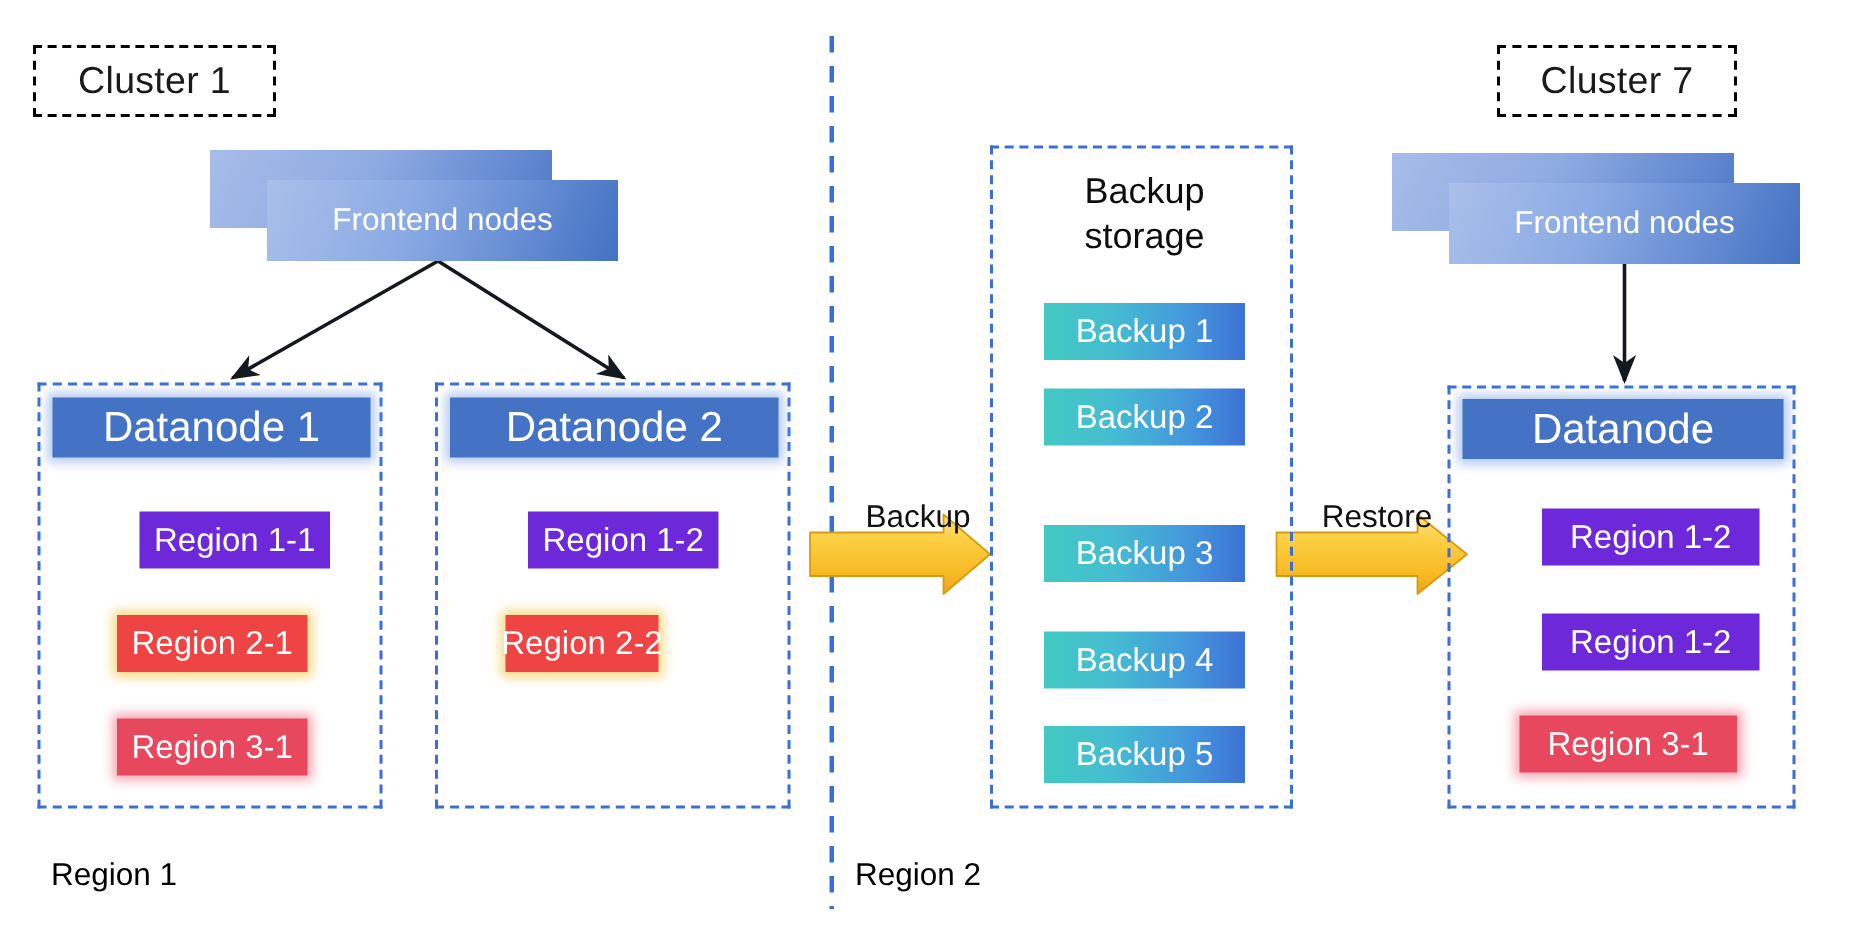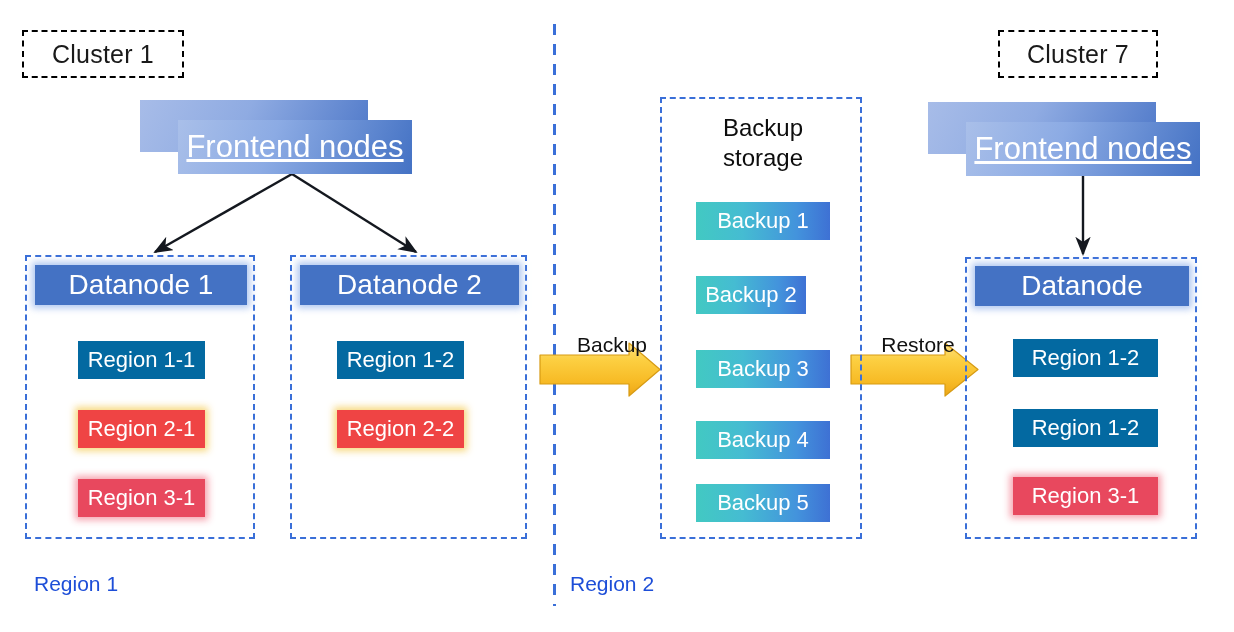--- a/index.html
+++ b/index.html
@@ -41,26 +41,25 @@
     left: 0; top: 0;
     width: 228px; height: 52px;
     background: linear-gradient(115deg, #a7bce8 0%, #8fabe2 45%, #4f79c9 100%);
   }
   .frontend-front {
     position: absolute;
     left: 38px; top: 20px;
     width: 234px; height: 54px;
     background: linear-gradient(110deg, #a9bfe9 0%, #8cabe4 40%, #4472c4 100%);
     color: #ffffff;
-    font-size: 31px;
-    display: flex;
-    align-items: center;
-    justify-content: center;
-    white-space: nowrap;
-    text-decoration: underline;
+    font-size: 21px;
+    display: flex;
+    align-items: center;
+    justify-content: center;
+    white-space: nowrap;
   }
 
   
   .dashed-box {
     border: 2px dashed #3a6fd8;
     box-sizing: border-box;
     background: transparent;
   }
 
   
@@ -79,39 +78,39 @@
   
   .region-chip {
     color: #ffffff;
     font-size: 22px;
     display: flex;
     align-items: center;
     justify-content: center;
     white-space: nowrap;
     box-sizing: border-box;
   }
-  .region-green  { background:#0369a1; box-shadow:0 0 0 0 rgba(0,0,0,0); }
+  .region-green  { background:#6d28d9; box-shadow:0 0 0 0 rgba(0,0,0,0);margin-left:15px; }
   .region-gold   { background:#ef4444; box-shadow:0 0 7px 3px rgba(247,214,120,0.95); }
   .region-red    { background:#e8485e; box-shadow:0 0 7px 3px rgba(246,157,170,0.95); }
 
   
   .backup-chip {
     background: linear-gradient(90deg, #42c9c2 0%, #45bcd2 35%, #4393dc 75%, #3e71d4 100%);
     color: #ffffff;
     font-size: 22px;
     display: flex;
     align-items: center;
     justify-content: center;
     white-space: nowrap;
     box-sizing: border-box;
   }
 
   
   .plain-label {
-    color: #1d4ed8;
+    color: #000000;
     font-size: 21px;
     white-space: nowrap;
   }
   .storage-title {
     color: #0d0d0d;
     font-size: 24px;
     text-align: center;
     line-height: 30px;
   }
   .flow-label {
@@ -186,38 +185,38 @@
     </div>
   </div>
 
   <div class="abs dashed-box" style="left:290px; top:255px; width:237px; height:284px;">
     <div class="abs datanode-header" style="left:8px; top:8px; width:219px; height:40px;">
       <span>Datanode 2</span>
     </div>
     <div class="abs region-chip region-green" style="left:45px; top:84px; width:127px; height:38px;">
       <span>Region 1-2</span>
     </div>
-    <div class="abs region-chip region-gold" style="left:45px; top:153px; width:127px; height:38px;">
+    <div class="abs region-chip region-gold" style="left:45px; top:153px; width:102px; height:38px;">
       <span>Region 2-2</span>
     </div>
   </div>
 
   <div class="abs flow-label" style="left:566px; top:333px; width:92px;">
     <span>Backup</span>
   </div>
 
   <div class="abs dashed-box" style="left:660px; top:97px; width:202px; height:442px;">
     <div class="abs storage-title" style="left:0; top:14px; width:202px;">
       <div>Backup</div>
       <div>storage</div>
     </div>
     <div class="abs backup-chip" style="left:34px; top:103px; width:134px; height:38px;">
       <span>Backup 1</span>
     </div>
-    <div class="abs backup-chip" style="left:34px; top:177px; width:110px; height:38px;">
+    <div class="abs backup-chip" style="left:34px; top:160px; width:134px; height:38px;">
       <span>Backup 2</span>
     </div>
     <div class="abs backup-chip" style="left:34px; top:251px; width:134px; height:38px;">
       <span>Backup 3</span>
     </div>
     <div class="abs backup-chip" style="left:34px; top:322px; width:134px; height:38px;">
       <span>Backup 4</span>
     </div>
     <div class="abs backup-chip" style="left:34px; top:385px; width:134px; height:38px;">
       <span>Backup 5</span>

